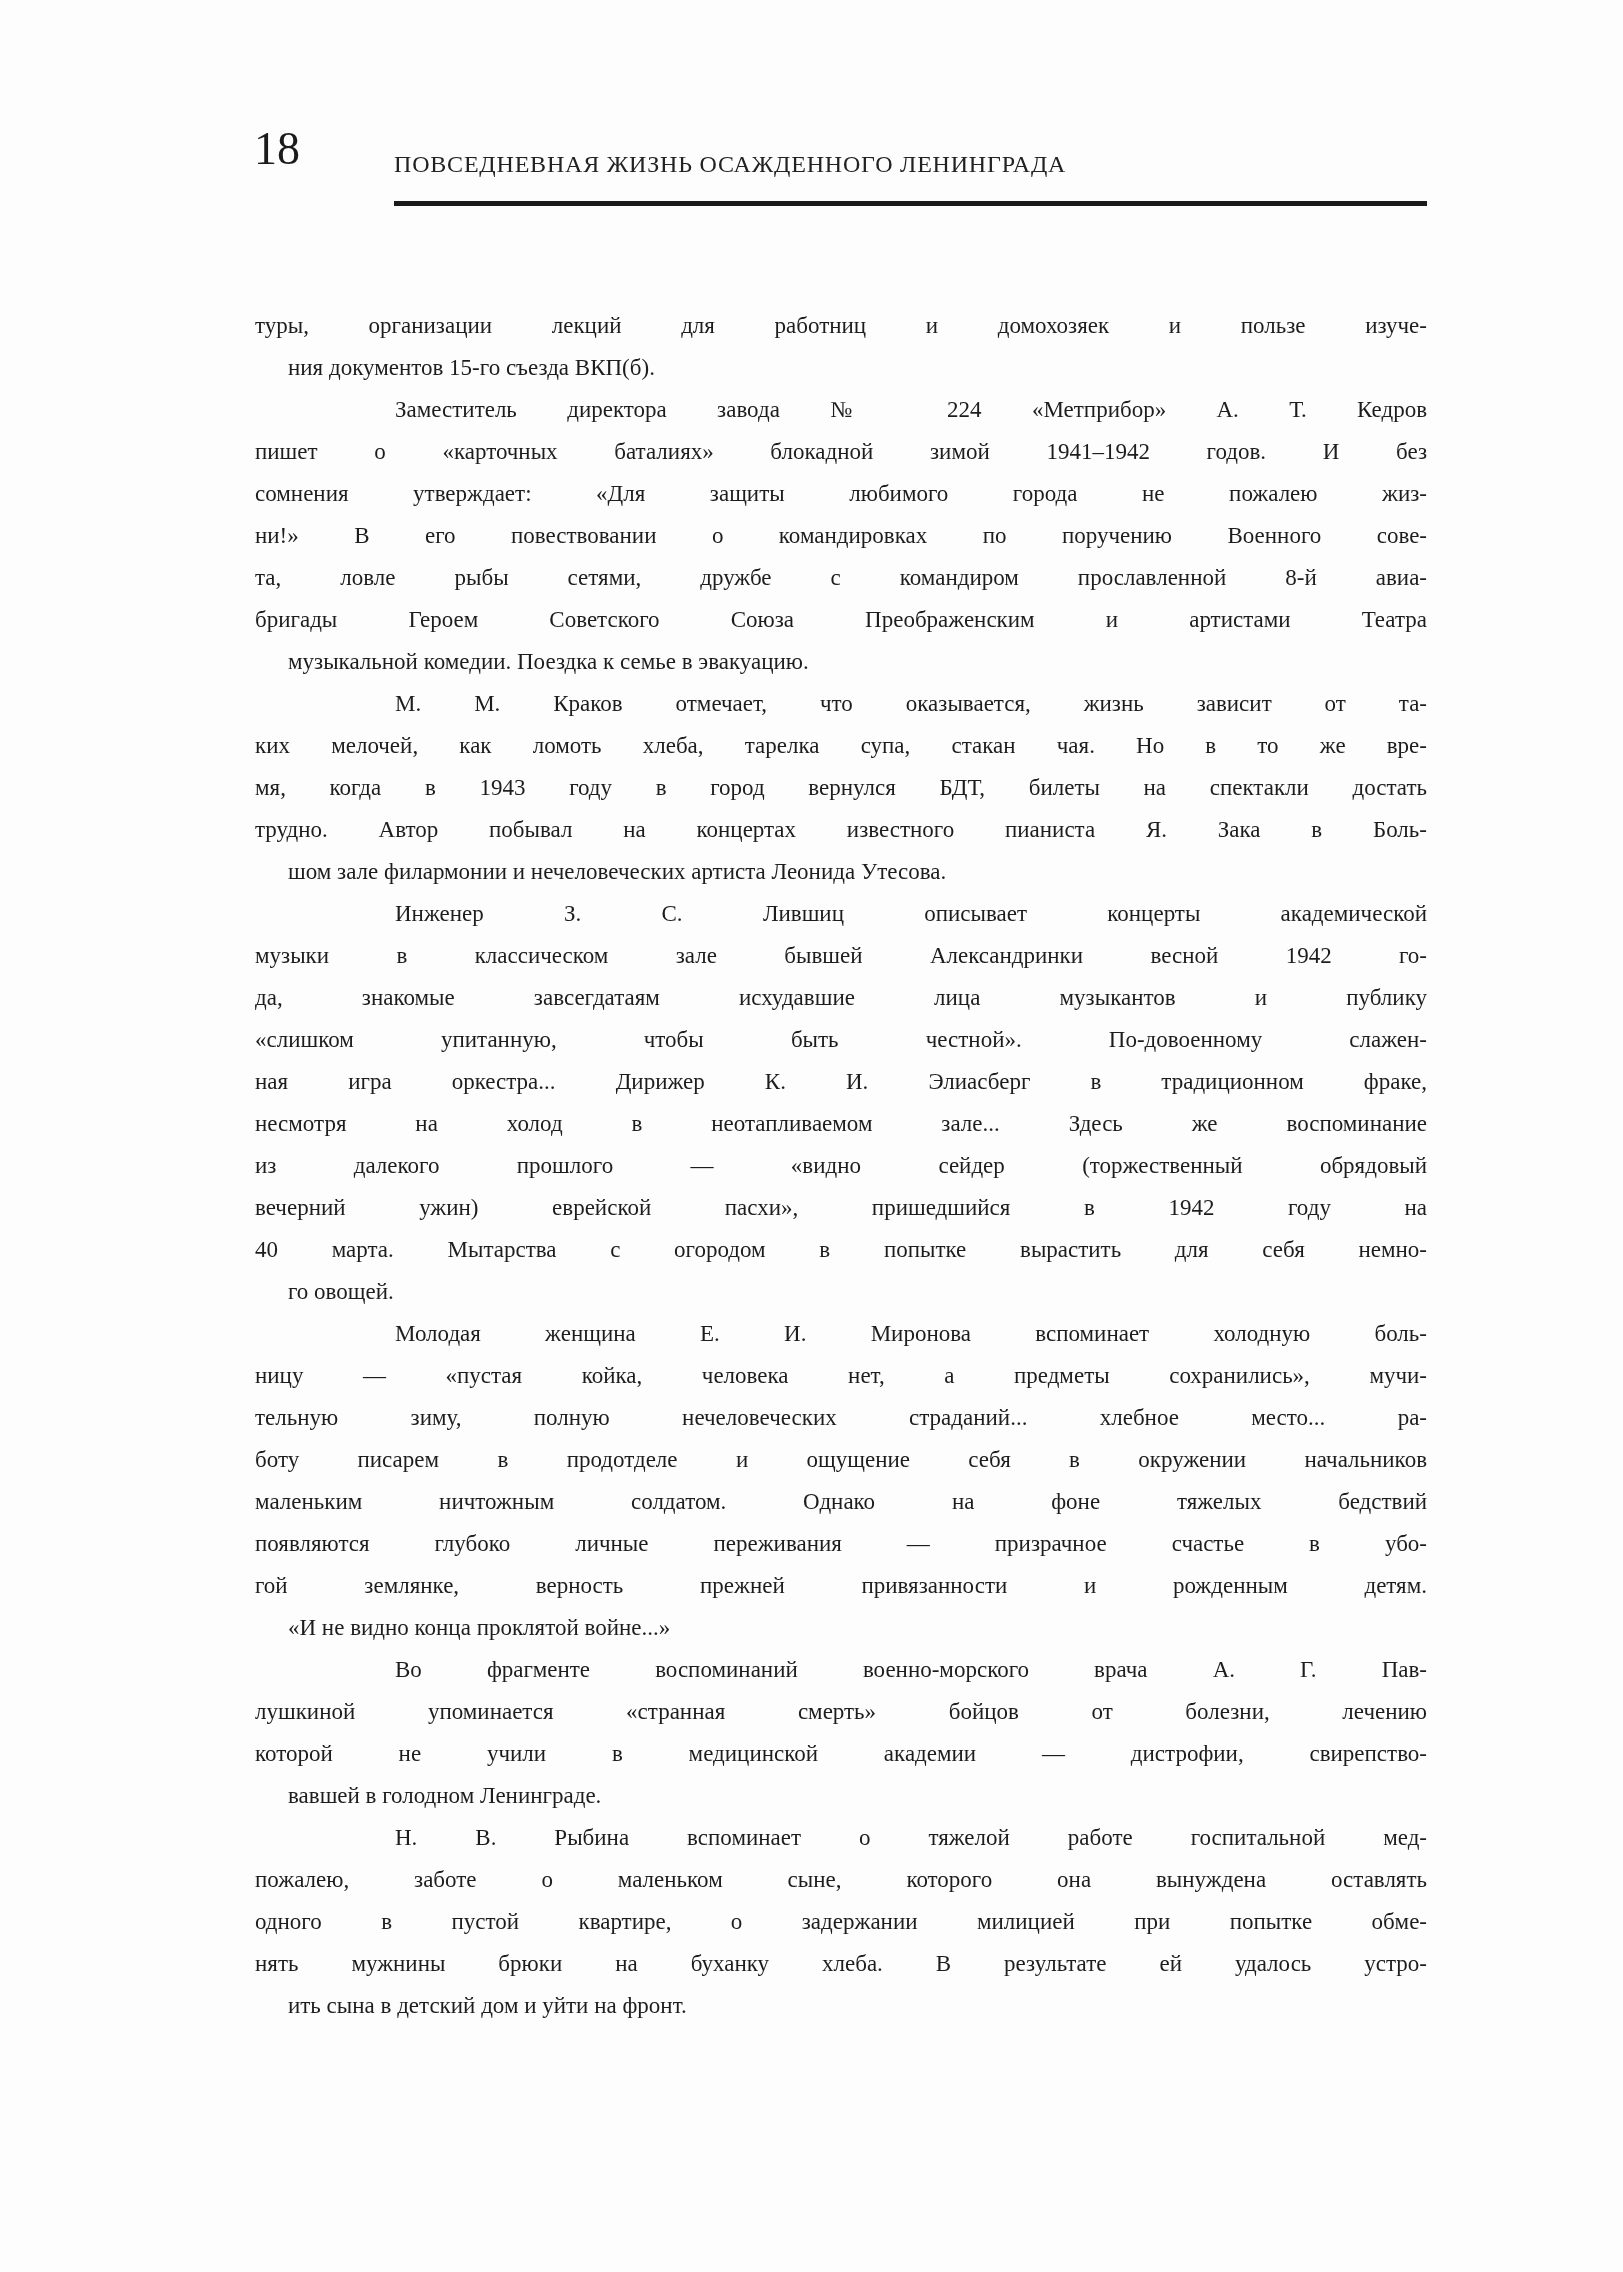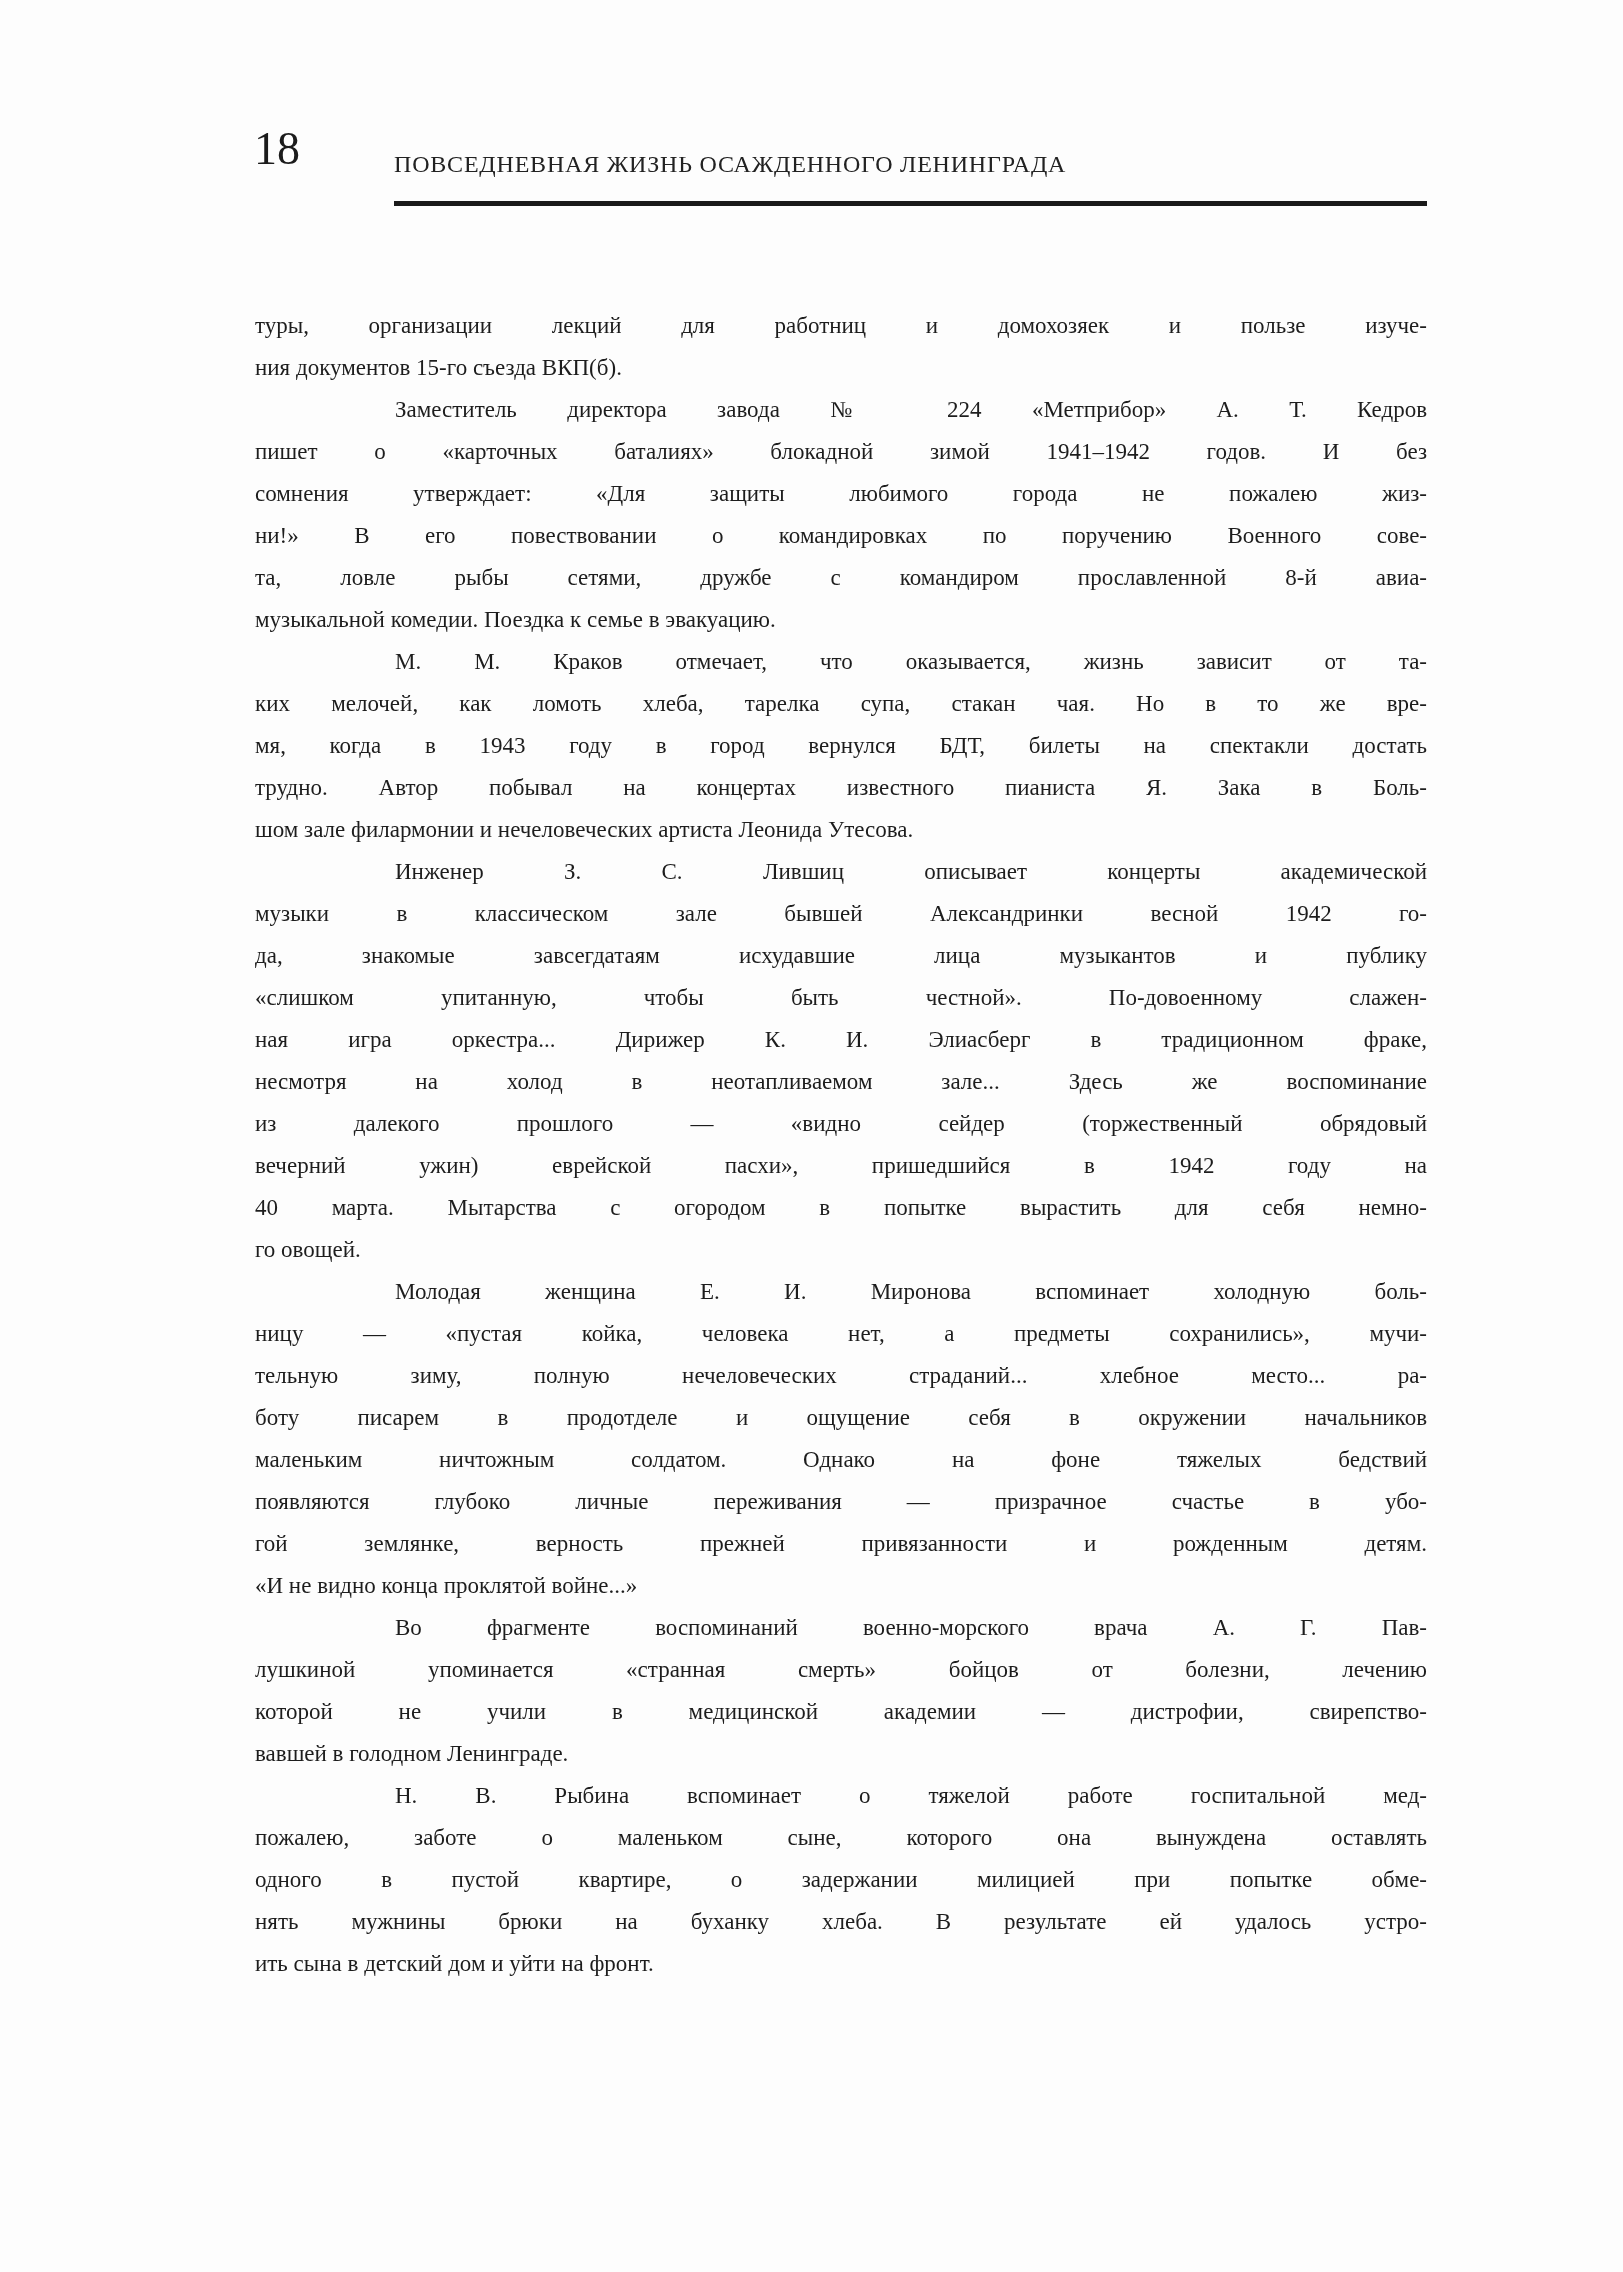--- a/index.html
+++ b/index.html
@@ -57,40 +57,42 @@
     height: 42px;
     text-align: justify;
     text-align-last: justify;
     white-space: normal;
   }
   .text-line.indent {
     padding-left: 140px;
   }
   .text-line.para-end {
     text-align-last: left;
+    margin-left: 33px;
   }
 </style>
 </head>
 <body>
 
 <div class="page">
   <div class="page-number">18</div>
   <div class="running-header">ПОВСЕДНЕВНАЯ ЖИЗНЬ ОСАЖДЕННОГО ЛЕНИНГРАДА</div>
   <div class="header-rule"></div>
   <main class="text-block" id="text-block">
       <div>
         <div class="text-line">туры, организации лекций для работниц и домохозяек и пользе изуче-</div>
         <div class="text-line para-end">ния документов 15-го съезда ВКП(б).</div>
       </div>
       <div>
         <div class="text-line indent">Заместитель директора завода № 224 «Метприбор» А. Т. Кедров</div>
         <div class="text-line">пишет о «карточных баталиях» блокадной зимой 1941–1942 годов. И без</div>
         <div class="text-line">сомнения утверждает: «Для защиты любимого города не пожалею жиз-</div>
         <div class="text-line">ни!» В его повествовании о командировках по поручению Военного сове-</div>
         <div class="text-line">та, ловле рыбы сетями, дружбе с командиром прославленной 8-й авиа-</div>
+        <div class="text-line">бригады Героем Советского Союза Преображенским и артистами Театра</div>
         <div class="text-line para-end">музыкальной комедии. Поездка к семье в эвакуацию.</div>
       </div>
       <div>
         <div class="text-line indent">М. М. Краков отмечает, что оказывается, жизнь зависит от та-</div>
         <div class="text-line">ких мелочей, как ломоть хлеба, тарелка супа, стакан чая. Но в то же вре-</div>
         <div class="text-line">мя, когда в 1943 году в город вернулся БДТ, билеты на спектакли достать</div>
         <div class="text-line">трудно. Автор побывал на концертах известного пианиста Я. Зака в Боль-</div>
         <div class="text-line para-end">шом зале филармонии и нечеловеческих артиста Леонида Утесова.</div>
       </div>
       <div>

